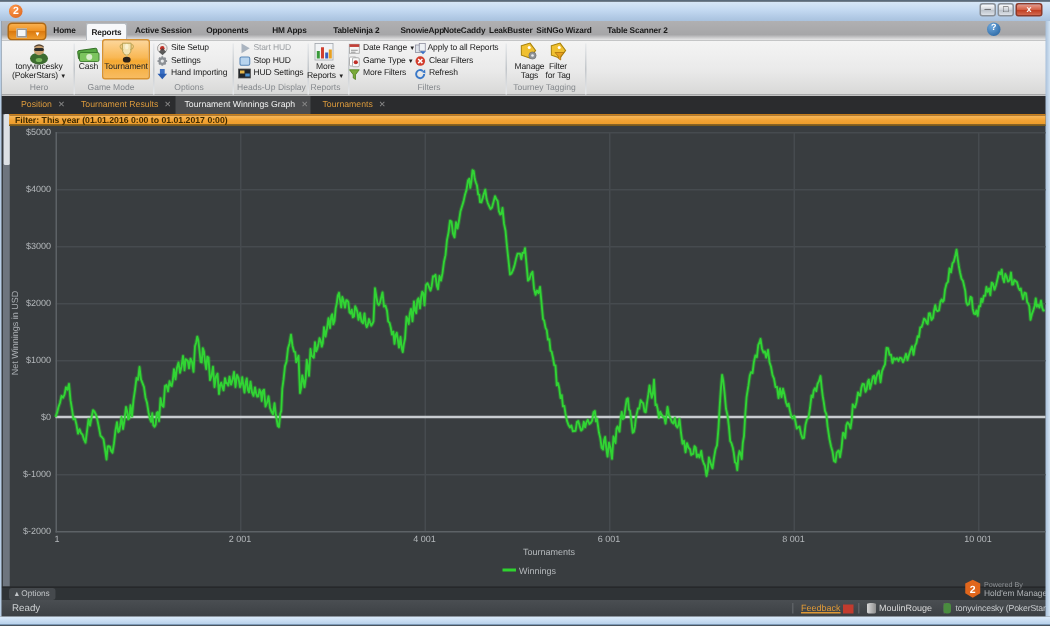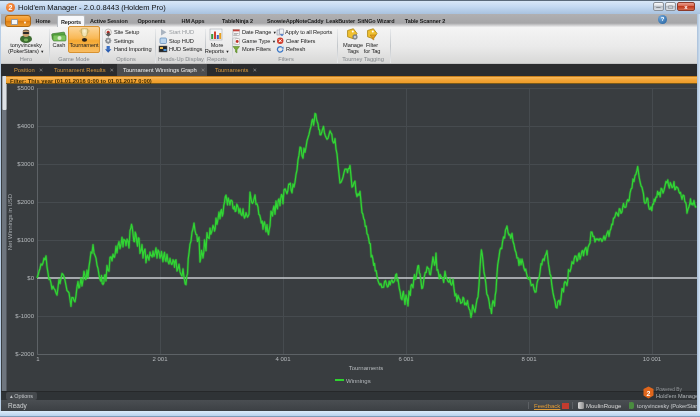--- a/index.html
+++ b/index.html
@@ -53,21 +53,20 @@
 #frame-r{left:697px;top:14px;width:3px;height:397px;background:linear-gradient(90deg,#a9c0da,#d3e4f4);}
 #frame-b{left:0;top:411px;width:700px;height:6px;background:linear-gradient(#dcebfa,#b9d2ec);border-bottom:1px solid #7d9ab8;}
 </style></head>
 <body>
 <div id="win">
 
   <div id="titlebar" class="abs"></div>
   <div id="title-ico" class="abs">
       <span>2</span>
     </div>
-  <div id="title-text" class="abs">Hold'em Manager - 2.0.0.8443 (Holdem Pro)</div>
   <div id="btn-min" class="abs winbtn">
       <div class="winglyph">─</div>
     </div>
   <div id="btn-max" class="abs winbtn">
       <div class="winglyph">□</div>
     </div>
   <div id="btn-close" class="abs winbtn">
       <div class="winglyph">x</div>
     </div>
 

